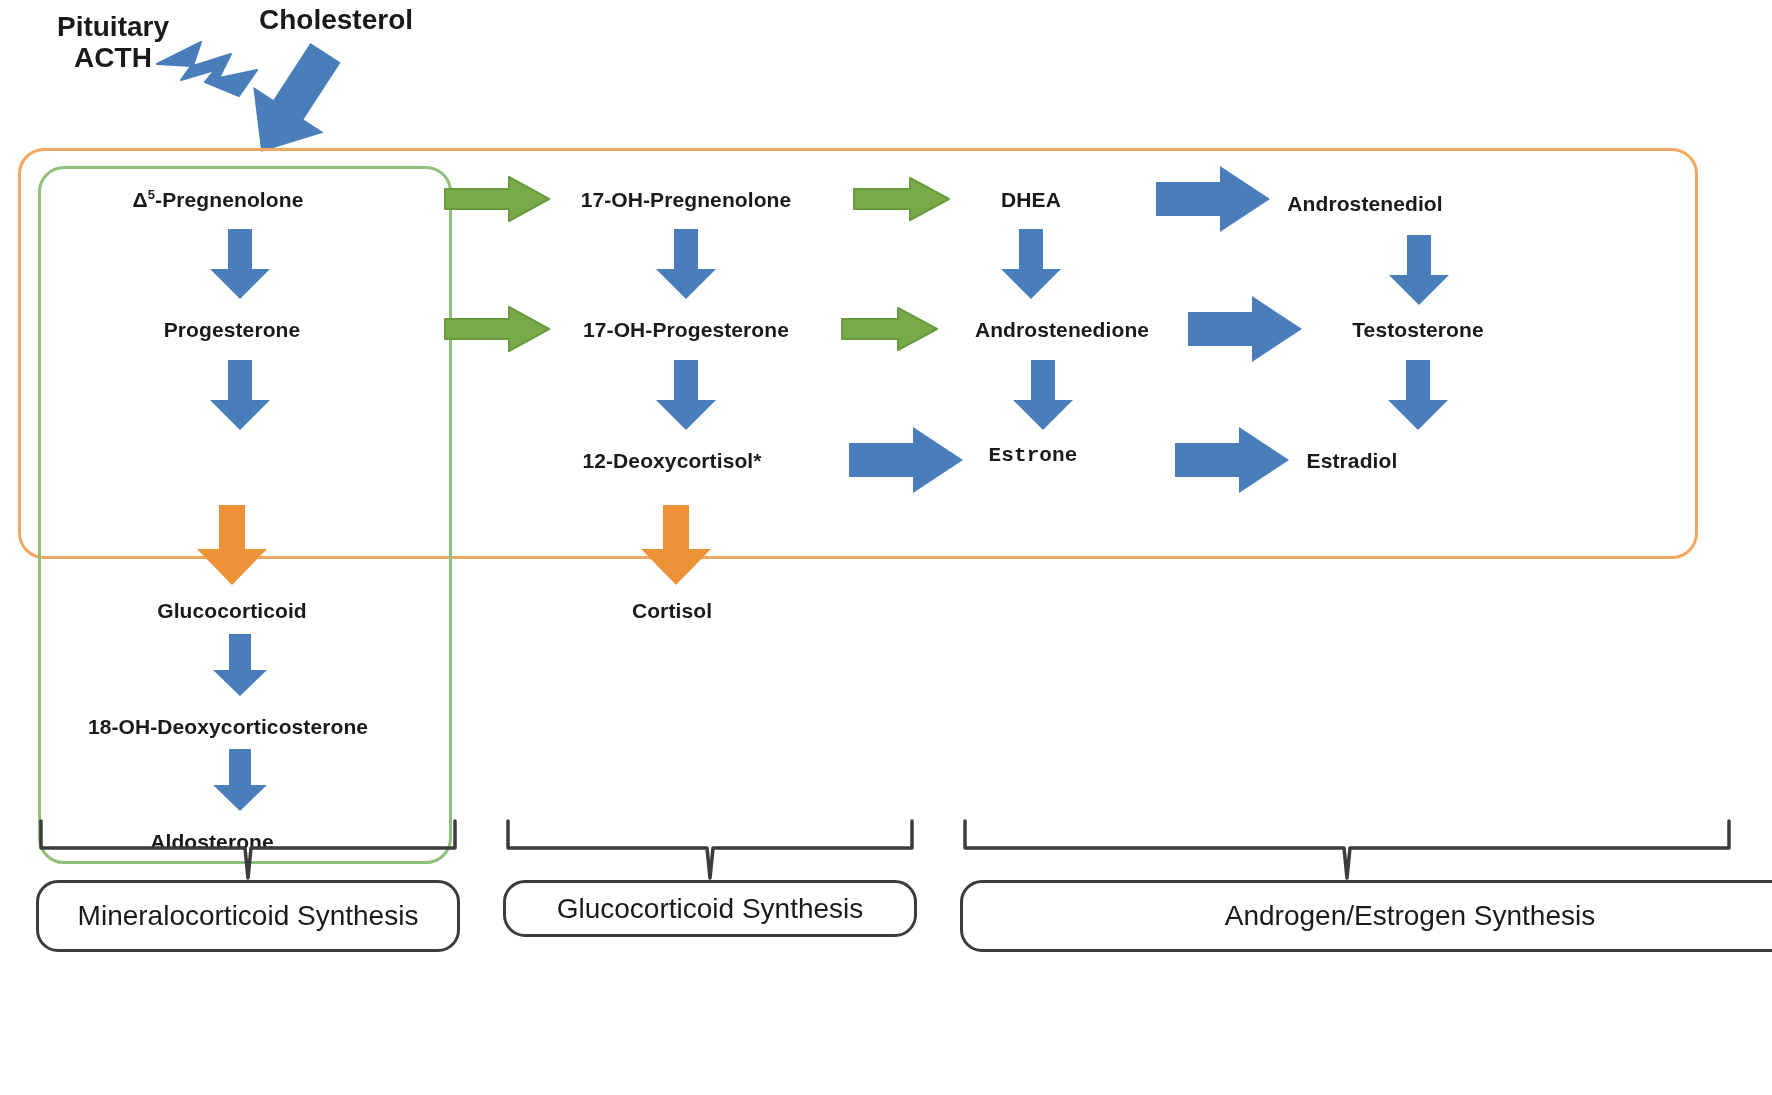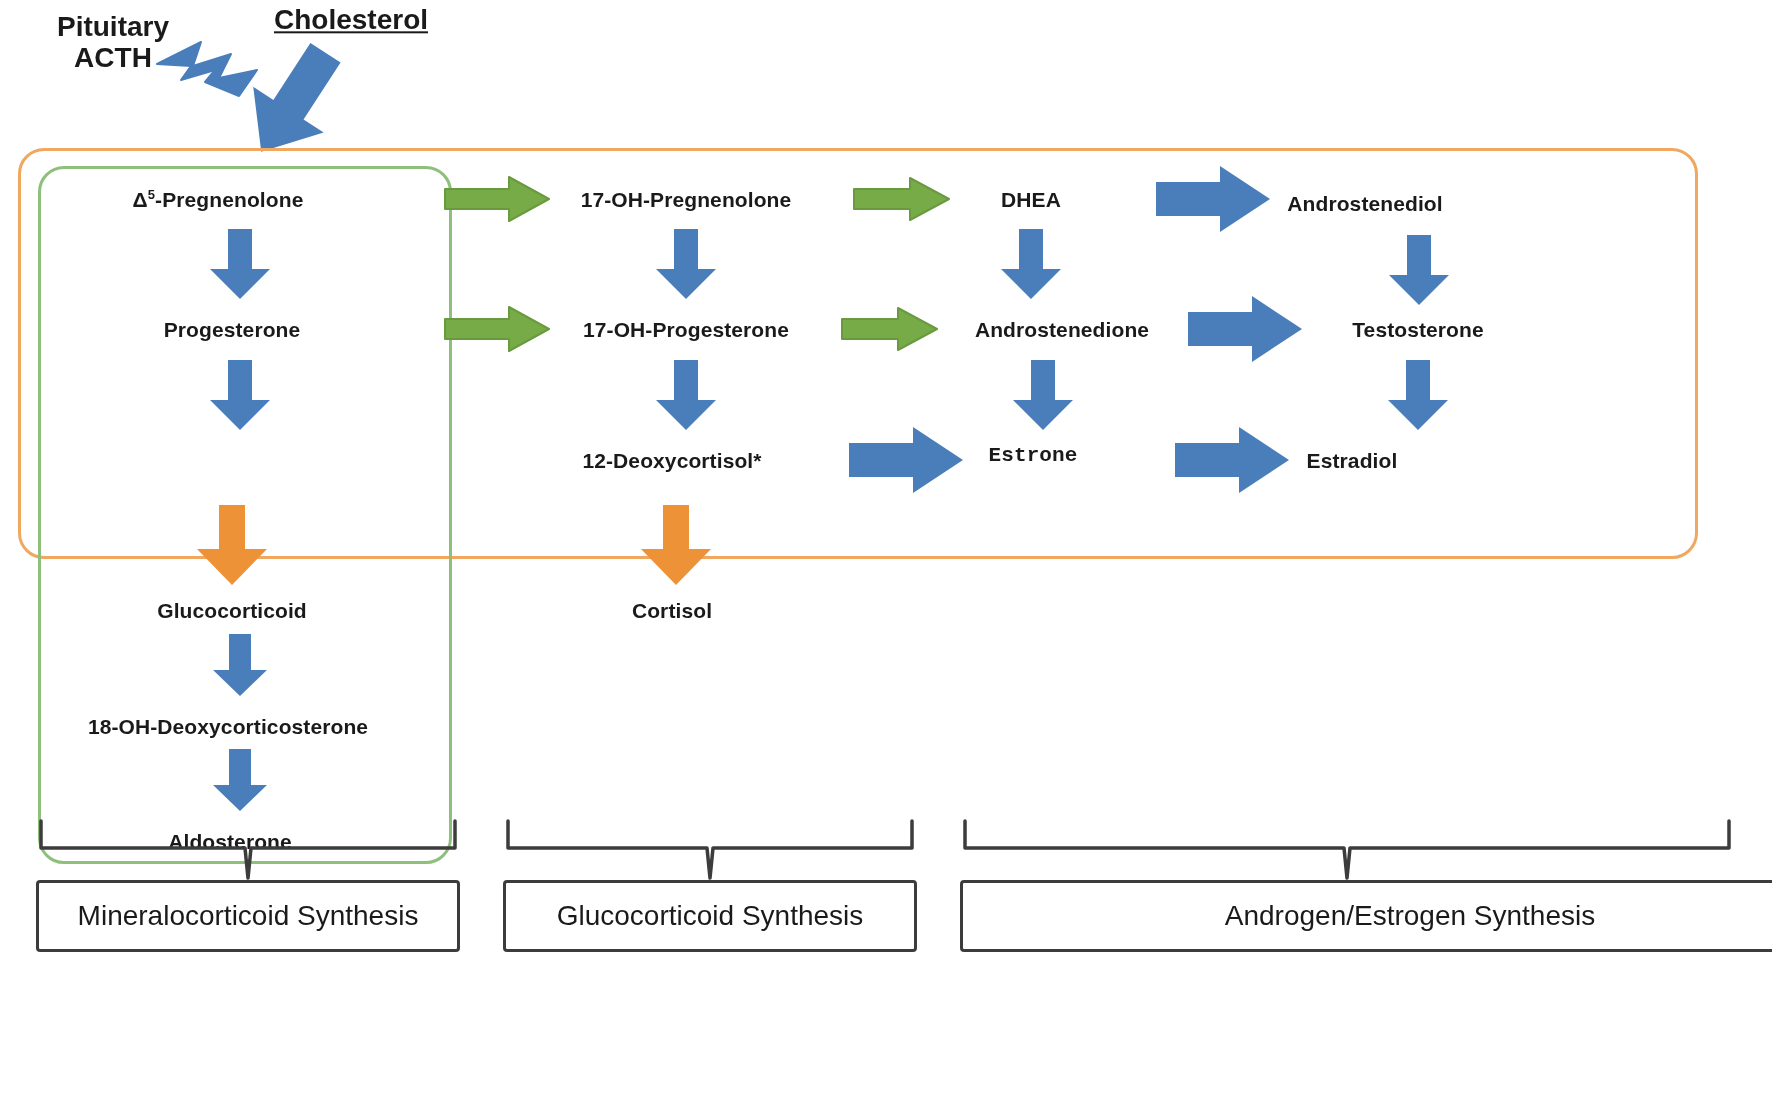--- a/index.html
+++ b/index.html
@@ -37,40 +37,40 @@
   .arrow svg{display:block;}
 
   
   .bracket{position:absolute;}
   .bracket svg{display:block;}
 
   
   .cat-box{
     position:absolute;
     border:3px solid #3c3c3c;
-    border-radius:4px;
+    border-radius:22px;
     background:#fff;
     display:flex;align-items:center;justify-content:center;
     box-sizing:border-box;
     font-size:28px;font-weight:500;
     color:#1a1a1a;
     white-space:nowrap;
   }
 </style>
 </head>
 <body>
 
 <div id="stage">
 
   <div class="top-label" style="left:113px;top:42px;">
     <span>Pituitary</span><br>
     <span>ACTH</span>
   </div>
 
-  <div class="top-label" style="left:351px;top:20px;text-decoration:underline;">Cholesterol</div>
+  <div class="top-label" style="left:336px;top:20px;">Cholesterol</div>
 
   <div class="arrow" style="left:218px;top:75px;">
     <svg width="130" height="70" viewBox="0 0 130 70">
       <polygon points="4,24 48,2 40,26 78,14 66,38 104,30 86,56 52,42 62,30 28,40 38,26" fill="#4a7ebb" stroke="#4a7ebb" stroke-width="2" stroke-linejoin="round"></polygon>
     </svg>
   </div>
 
   <div class="arrow" style="left:290px;top:100px;">
     <svg width="140" height="130" viewBox="0 0 140 130">
       <g transform="rotate(33 70 65)">
@@ -227,21 +227,21 @@
   </div>
 
   <div class="node" style="left:228px;top:726px;">18-OH-Deoxycorticosterone</div>
 
   <div class="arrow" style="left:240px;top:780px;">
     <svg width="58" height="66" viewBox="0 0 58 66">
       <polygon points="18,2 40,2 40,38 56,38 29,64 2,38 18,38" fill="#4a7ebb"></polygon>
     </svg>
   </div>
 
-  <div class="node" style="left:230px;top:841px;">Aldosterone</div>
+  <div class="node" style="left:212px;top:841px;">Aldosterone</div>
 
   <div class="bracket" style="left:38px;top:818px;">
     <svg width="420" height="62" viewBox="0 0 420 62">
       <path d="M3,3 L3,30 L207,30 L210,60 L213,30 L417,30 L417,3" fill="none" stroke="#3c3c3c" stroke-width="3.5" stroke-linecap="round" stroke-linejoin="round"></path>
     </svg>
   </div>
 
   <div class="bracket" style="left:505px;top:818px;">
     <svg width="410" height="62" viewBox="0 0 410 62">
       <path d="M3,3 L3,30 L202,30 L205,60 L208,30 L407,30 L407,3" fill="none" stroke="#3c3c3c" stroke-width="3.5" stroke-linecap="round" stroke-linejoin="round"></path>
@@ -251,21 +251,21 @@
   <div class="bracket" style="left:962px;top:818px;">
     <svg width="770" height="62" viewBox="0 0 770 62">
       <path d="M3,3 L3,30 L382,30 L385,60 L388,30 L767,30 L767,3" fill="none" stroke="#3c3c3c" stroke-width="3.5" stroke-linecap="round" stroke-linejoin="round"></path>
     </svg>
   </div>
 
   <div class="cat-box" style="left:36px;top:880px;width:424px;height:72px;">
     <span>Mineralocorticoid Synthesis</span>
   </div>
 
-  <div class="cat-box" style="left:503px;top:880px;width:414px;height:72px;">
+  <div class="cat-box" style="left:503px;top:880px;width:414px;height:57px;">
     <span>Glucocorticoid Synthesis</span>
   </div>
 
   <div class="cat-box" style="left:960px;top:880px;width:900px;height:72px;">
     <span>Androgen/Estrogen Synthesis</span>
   </div>
 
 </div>
 
 </body></html>

